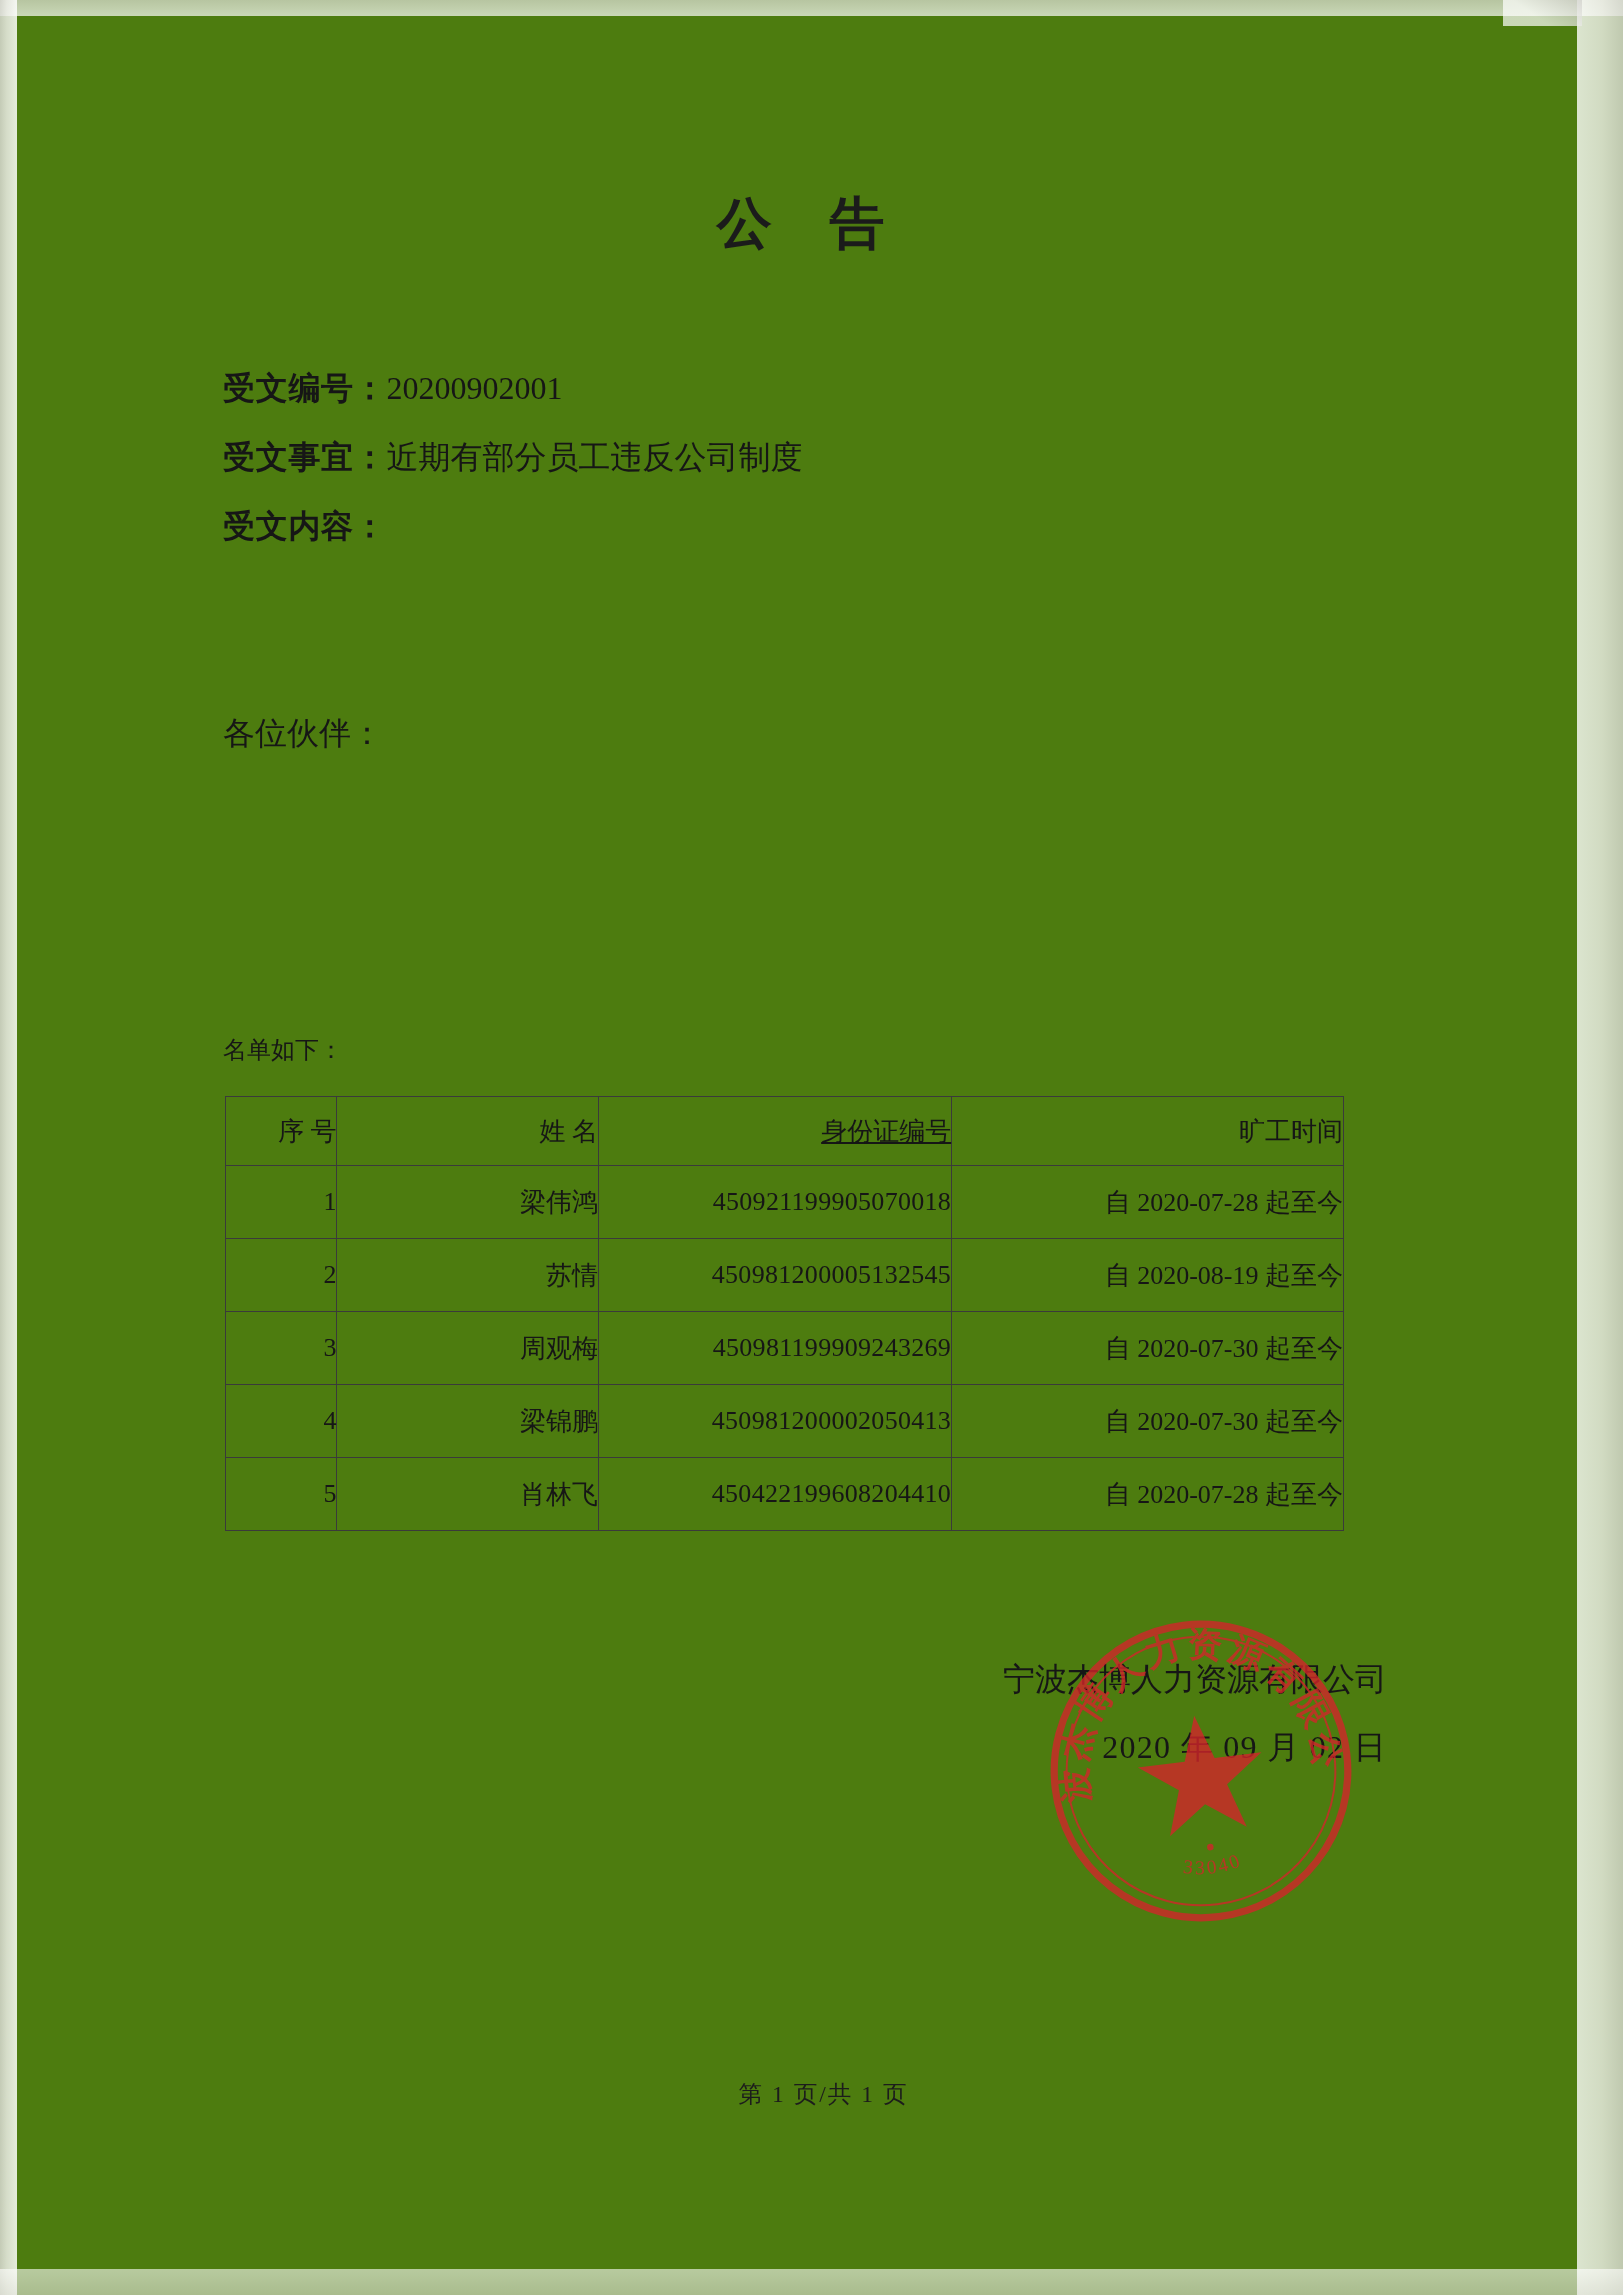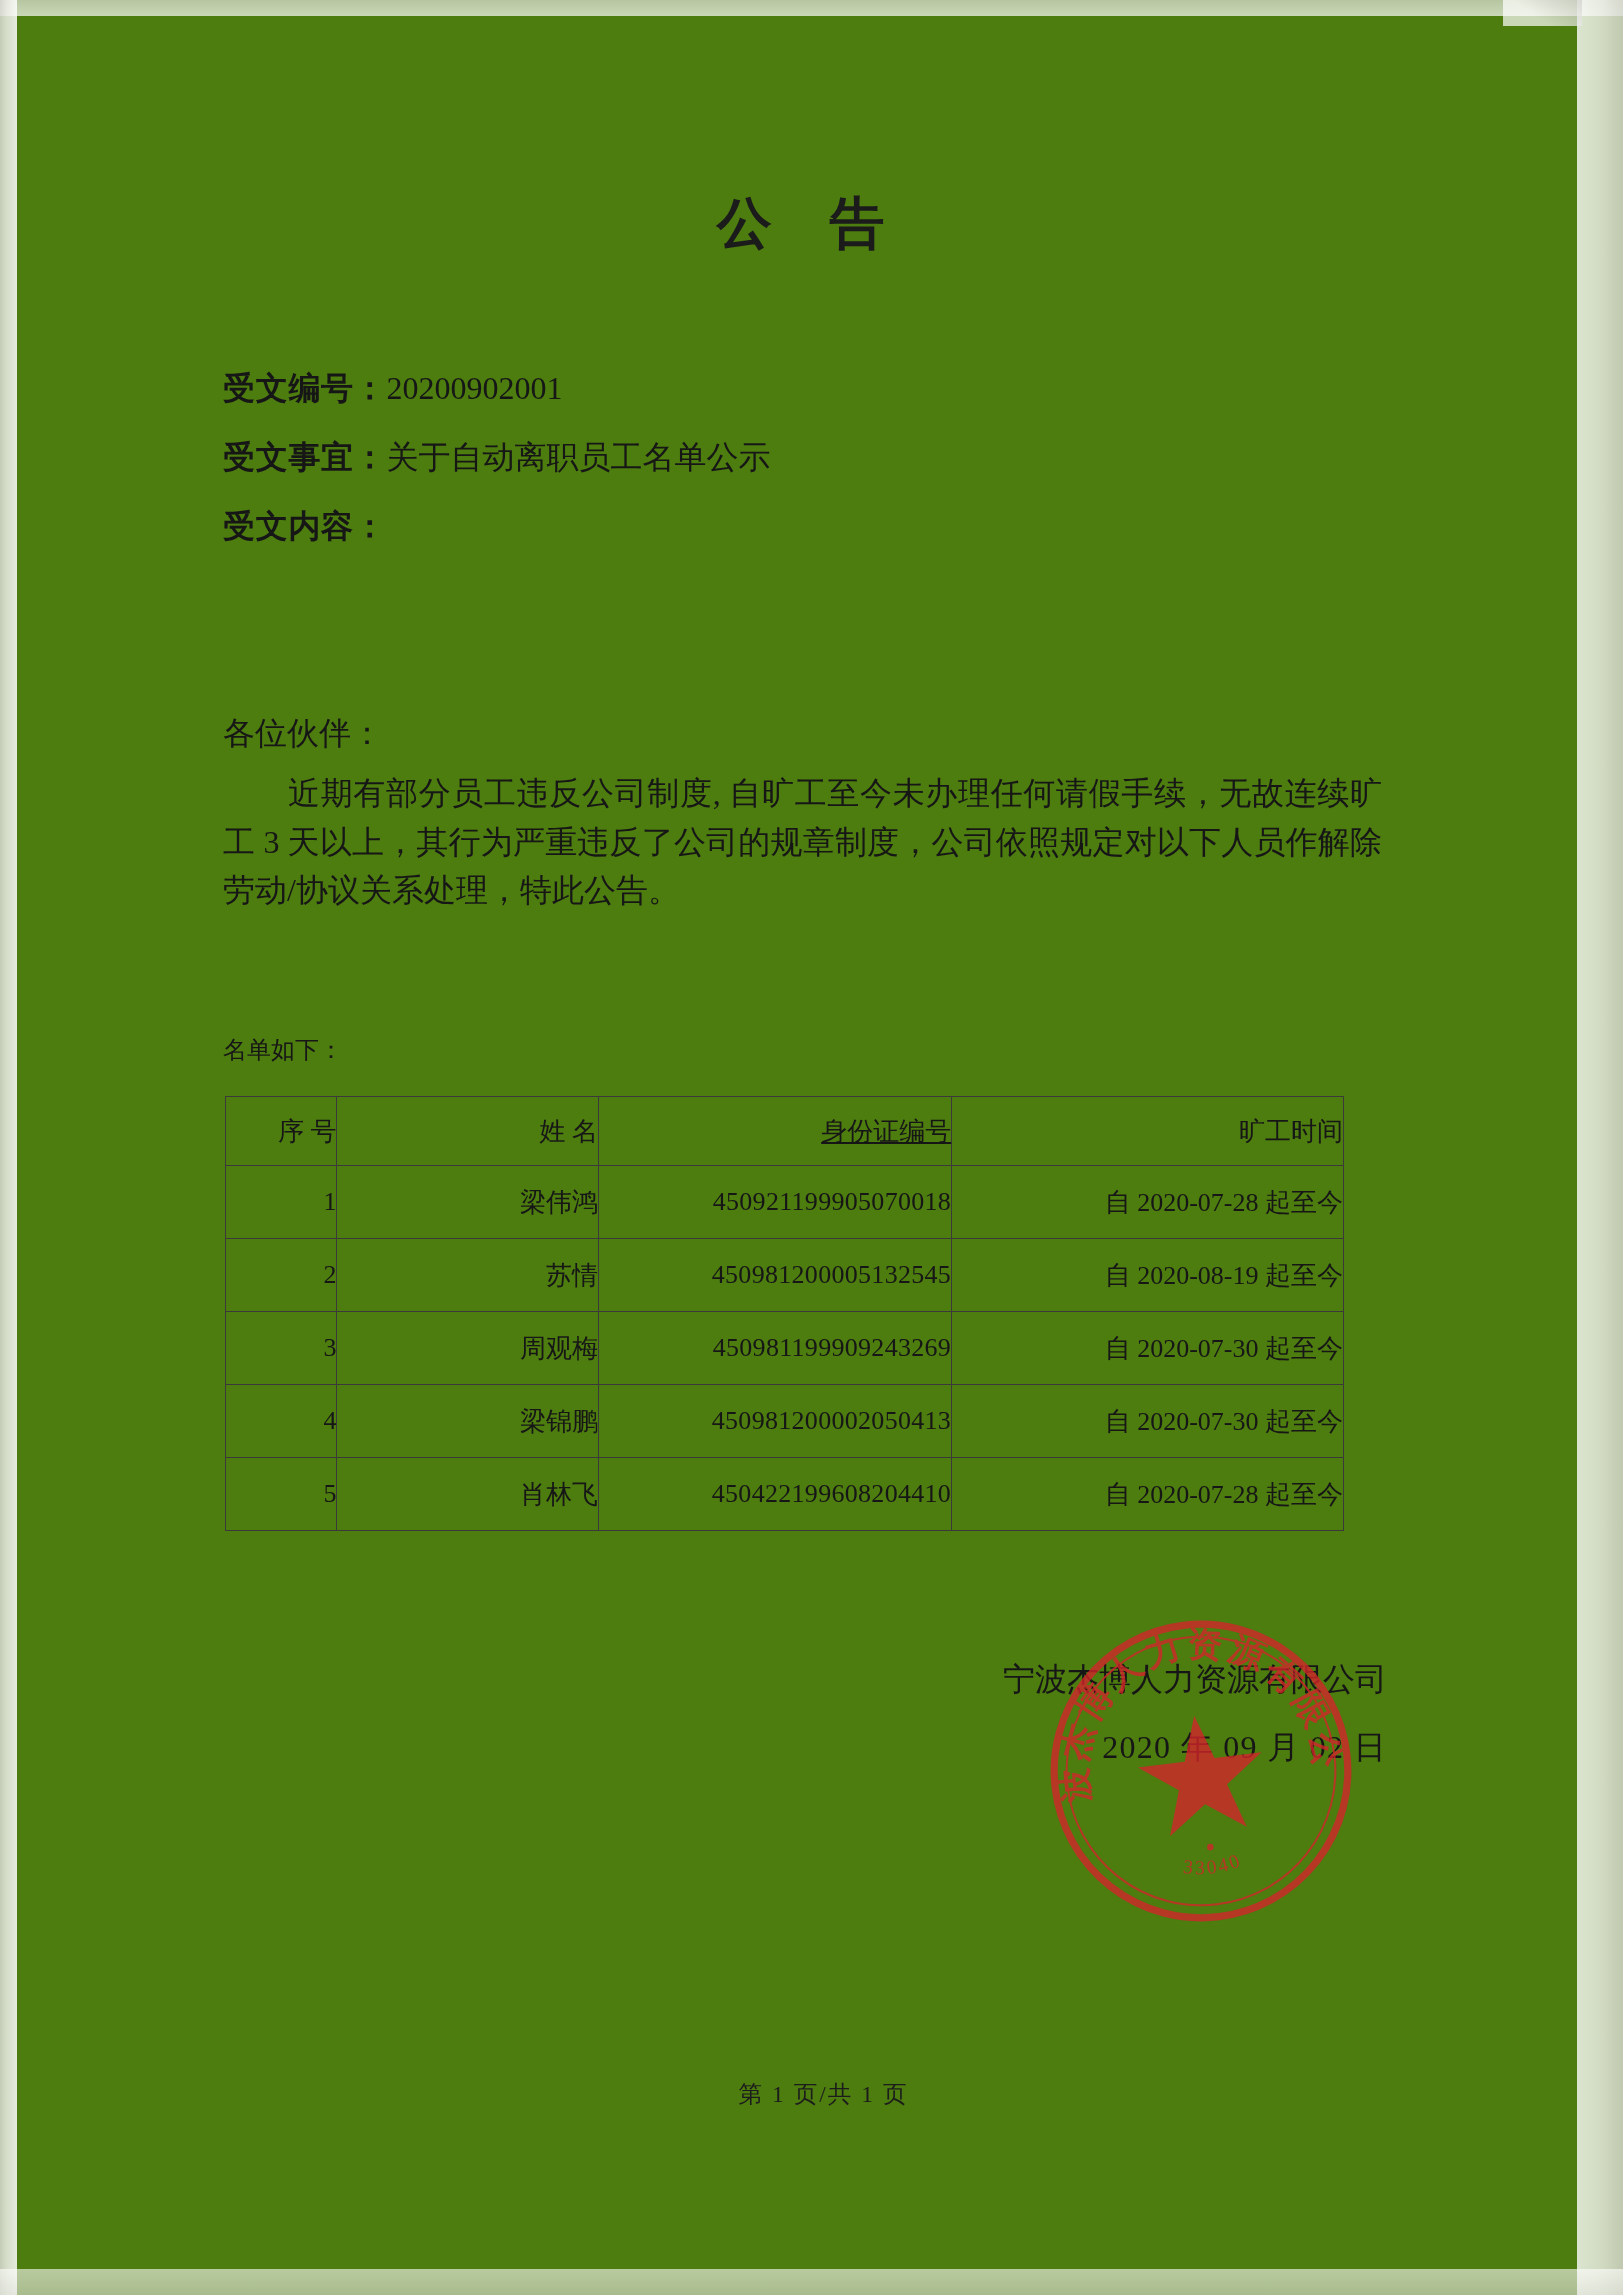--- a/index.html
+++ b/index.html
@@ -203,30 +203,29 @@
 
   <div class="content">
 
     <div class="doc-title">公 告</div>
 
     <div class="meta">
       <div class="meta-row">
         <span class="meta-label">受文编号：</span><span class="meta-value">20200902001</span>
       </div>
       <div class="meta-row">
-        <span class="meta-label">受文事宜：</span><span class="meta-value">关于自动离职员工名单公示</span>
+        <span class="meta-label">受文事宜：</span><span class="meta-value">近期有部分员工违反公司制度</span>
       </div>
       <div class="meta-row">
         <span class="meta-label">受文内容：</span><span class="meta-value"></span>
       </div>
     </div>
 
     <div class="greeting">各位伙伴：</div>
 
-    <div class="body-text">近期有部分员工违反公司制度, 自旷工至今未办理任何请假手续，无故连续旷工 3 天以上，其行为严重违反了公司的规章制度，公司依照规定对以下人员作解除劳动/协议关系处理，特此公告。</div>
 
     <div class="list-caption">名单如下：</div>
 
     <table class="roster">
       <thead>
         <tr>
           <td class="col-idx">序 号</td>
           <td class="col-name">姓 名</td>
           <td class="col-id">身份证编号</td>
           <td class="col-time">旷工时间</td>

